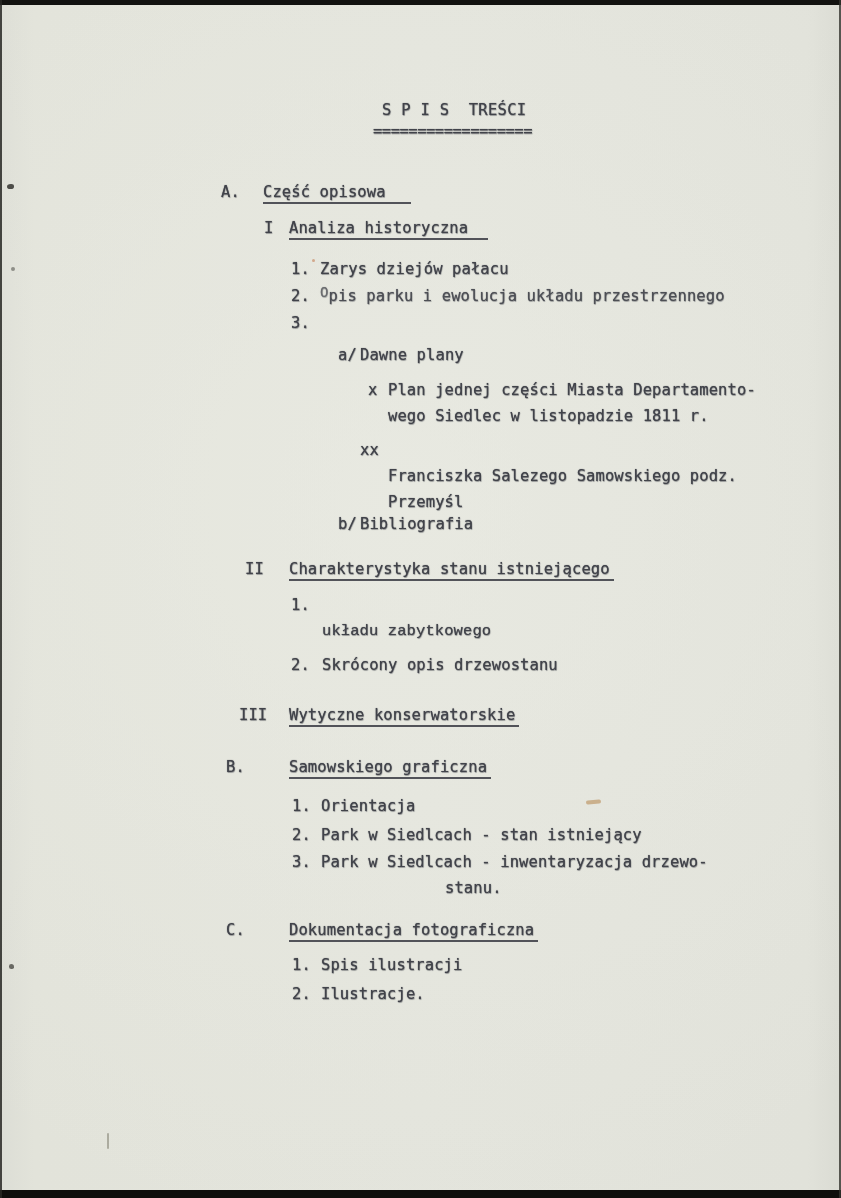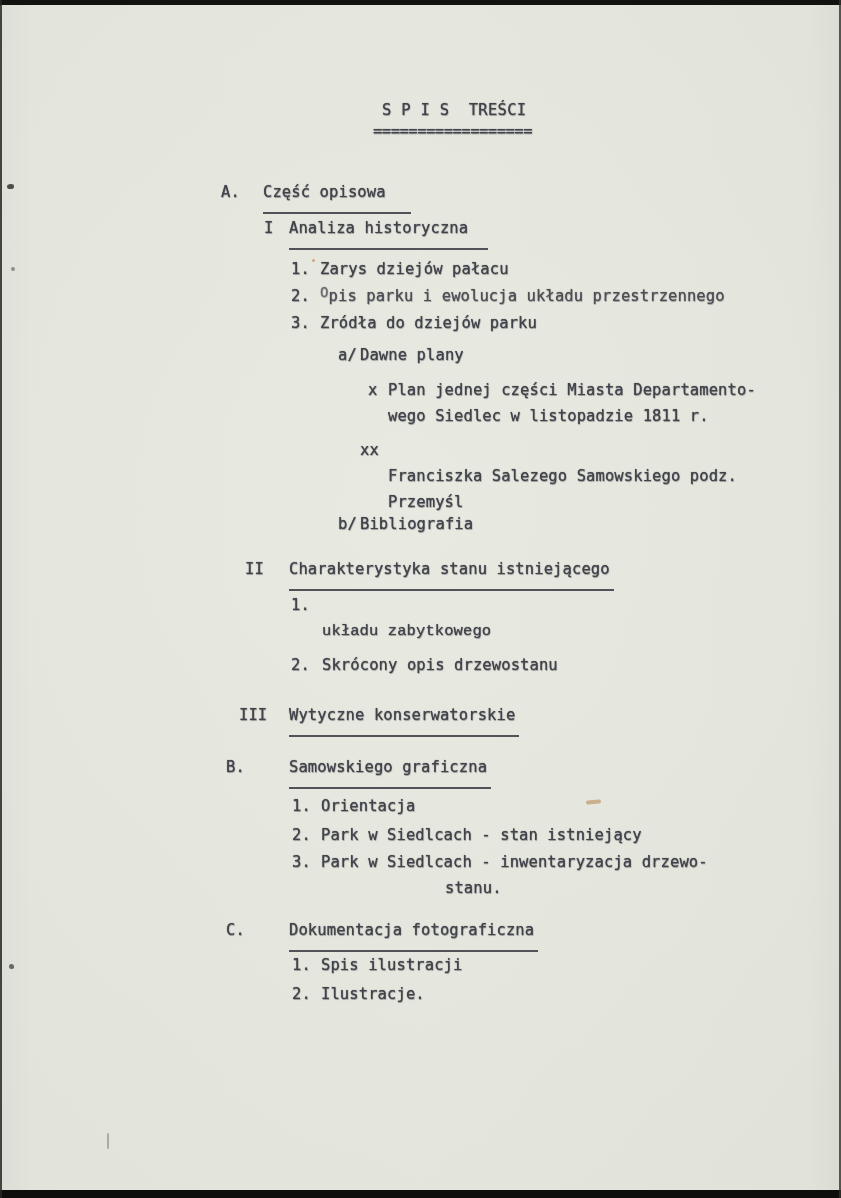--- a/index.html
+++ b/index.html
@@ -16,21 +16,21 @@
   .edge{position:absolute;z-index:5;}
   .edge.top{left:0;top:0;width:841px;height:5px;background:#121210;}
   .edge.bottom{left:0;top:1190px;width:841px;height:8px;background:#0e0e0c;}
   .edge.left{left:0;top:0;width:2px;height:1198px;background:rgba(40,40,36,0.85);}
   .edge.right{left:839px;top:0;width:2px;height:1198px;background:rgba(52,52,46,0.8);}
   .t{
     position:absolute;white-space:pre;
     text-shadow:0 0 1px rgba(62,64,72,0.85), 0.5px 0.5px 0.7px rgba(62,64,72,0.4);
     letter-spacing:0.1px;
   }
-  .u{border-bottom:2px solid rgba(65,67,74,0.9);padding-bottom:11px;}
+  .u{border-bottom:2px solid rgba(65,67,74,0.9);padding-bottom:1px;}
   .title{letter-spacing:0.3px;}
   .rule{letter-spacing:-0.5px;}
   .raised{position:relative;top:-4px;font-size:14px;opacity:0.75;}
   .faded{opacity:0.92;text-align:center;}
   .speck{position:absolute;z-index:4;}
 </style>
 </head>
 <body>
 
 <div class="page">
@@ -56,21 +56,20 @@
   <span class="t" style="left:264px;top:218px;">I</span>
   <span class="t" style="left:289px;top:218px;"><span class="u" style="padding-right:20px;">Analiza historyczna</span></span>
 
   <span class="t" style="left:291px;top:259px;">1.</span>
   <span class="t" style="left:320px;top:259px;">Zarys dziejów pałacu</span>
 
   <span class="t" style="left:291px;top:286px;">2.</span>
   <span class="t" style="left:320px;top:286px;"><span class="raised">O</span><span class="faded">pis parku i ewolucja układu przestrzennego</span></span>
 
   <span class="t" style="left:291px;top:313px;">3.</span>
-  <span class="t" style="left:320px;top:313px;">Zródła do dziejów parku</span>
 
   <span class="t" style="left:338px;top:345px;">a/</span>
   <span class="t" style="left:360px;top:345px;">Dawne plany</span>
 
   <span class="t" style="left:368px;top:380px;">x</span>
   <span class="t" style="left:388px;top:380px;">Plan jednej części Miasta Departamento-</span>
   <span class="t" style="left:388px;top:406px;">wego Siedlec w listopadzie 1811 r.</span>
 
   <span class="t" style="left:360px;top:440px;">xx</span>
   <span class="t" style="left:388px;top:466px;">Franciszka Salezego Samowskiego podz.</span>

